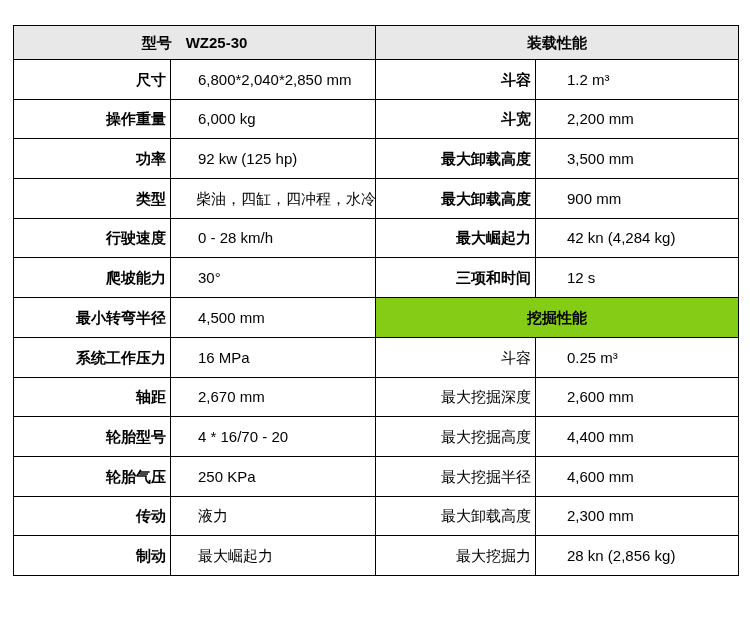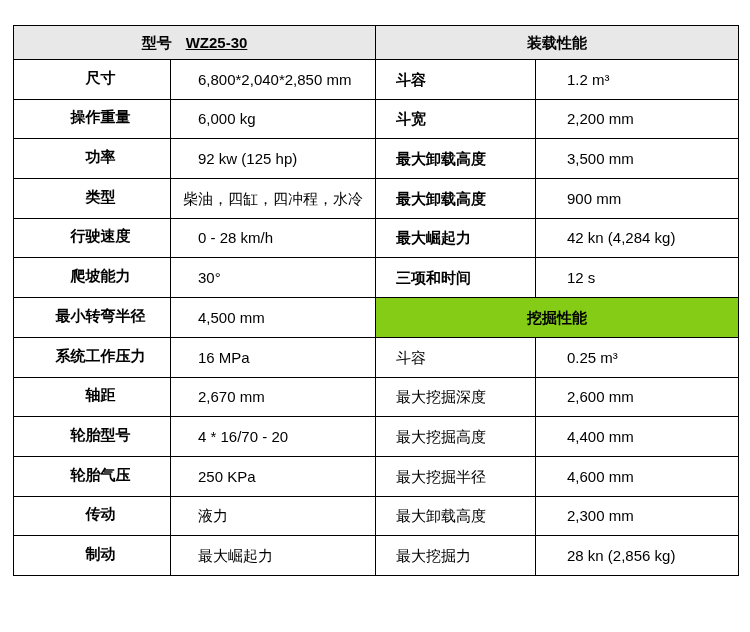--- a/index.html
+++ b/index.html
@@ -46,29 +46,29 @@
     text-align: center;
     padding: 0;
   }
   th.section-hdr {
     background: #84cc16;
     font-size: 16px;
     font-weight: 700;
     text-align: center;
     padding: 0;
   }
-  .model-val { margin-left: 14px; text-decoration: underline; }
+  .model-val { margin-left: 14px; }
   
   td { height: 38.7px; background: #ffffff; }
-  td.c1 { padding: 0 4px 0 21px; font-weight: 700; text-align: center; font-family: Liberation Mono, monospace; }
+  td.c1 { padding: 0 4px 0 21px; font-weight: 700; text-align: right; }
   td.c2 { padding: 0 4px 0 27px; font-weight: 400; text-align: left; }
-  td.c3 { padding: 0 4px 0 20px; font-weight: 700; text-align: left; }
+  td.c3 { padding: 0 4px 0 20px; font-weight: 700; text-align: right; }
   td.c3.reg { font-weight: 400; }
   td.c4 { padding: 0 4px 0 31px; font-weight: 400; text-align: left; }
-  td.tight { font-size: 13px; padding-left: 12px; }
+  td.tight { font-size: 13px; padding-left: 25px; }
 </style>
 </head>
 <body>
 
 <div class="page">
   <table class="spec-table">
     <colgroup>
       <col style="width:157px">
         <col style="width:205px">
         <col style="width:160px">

